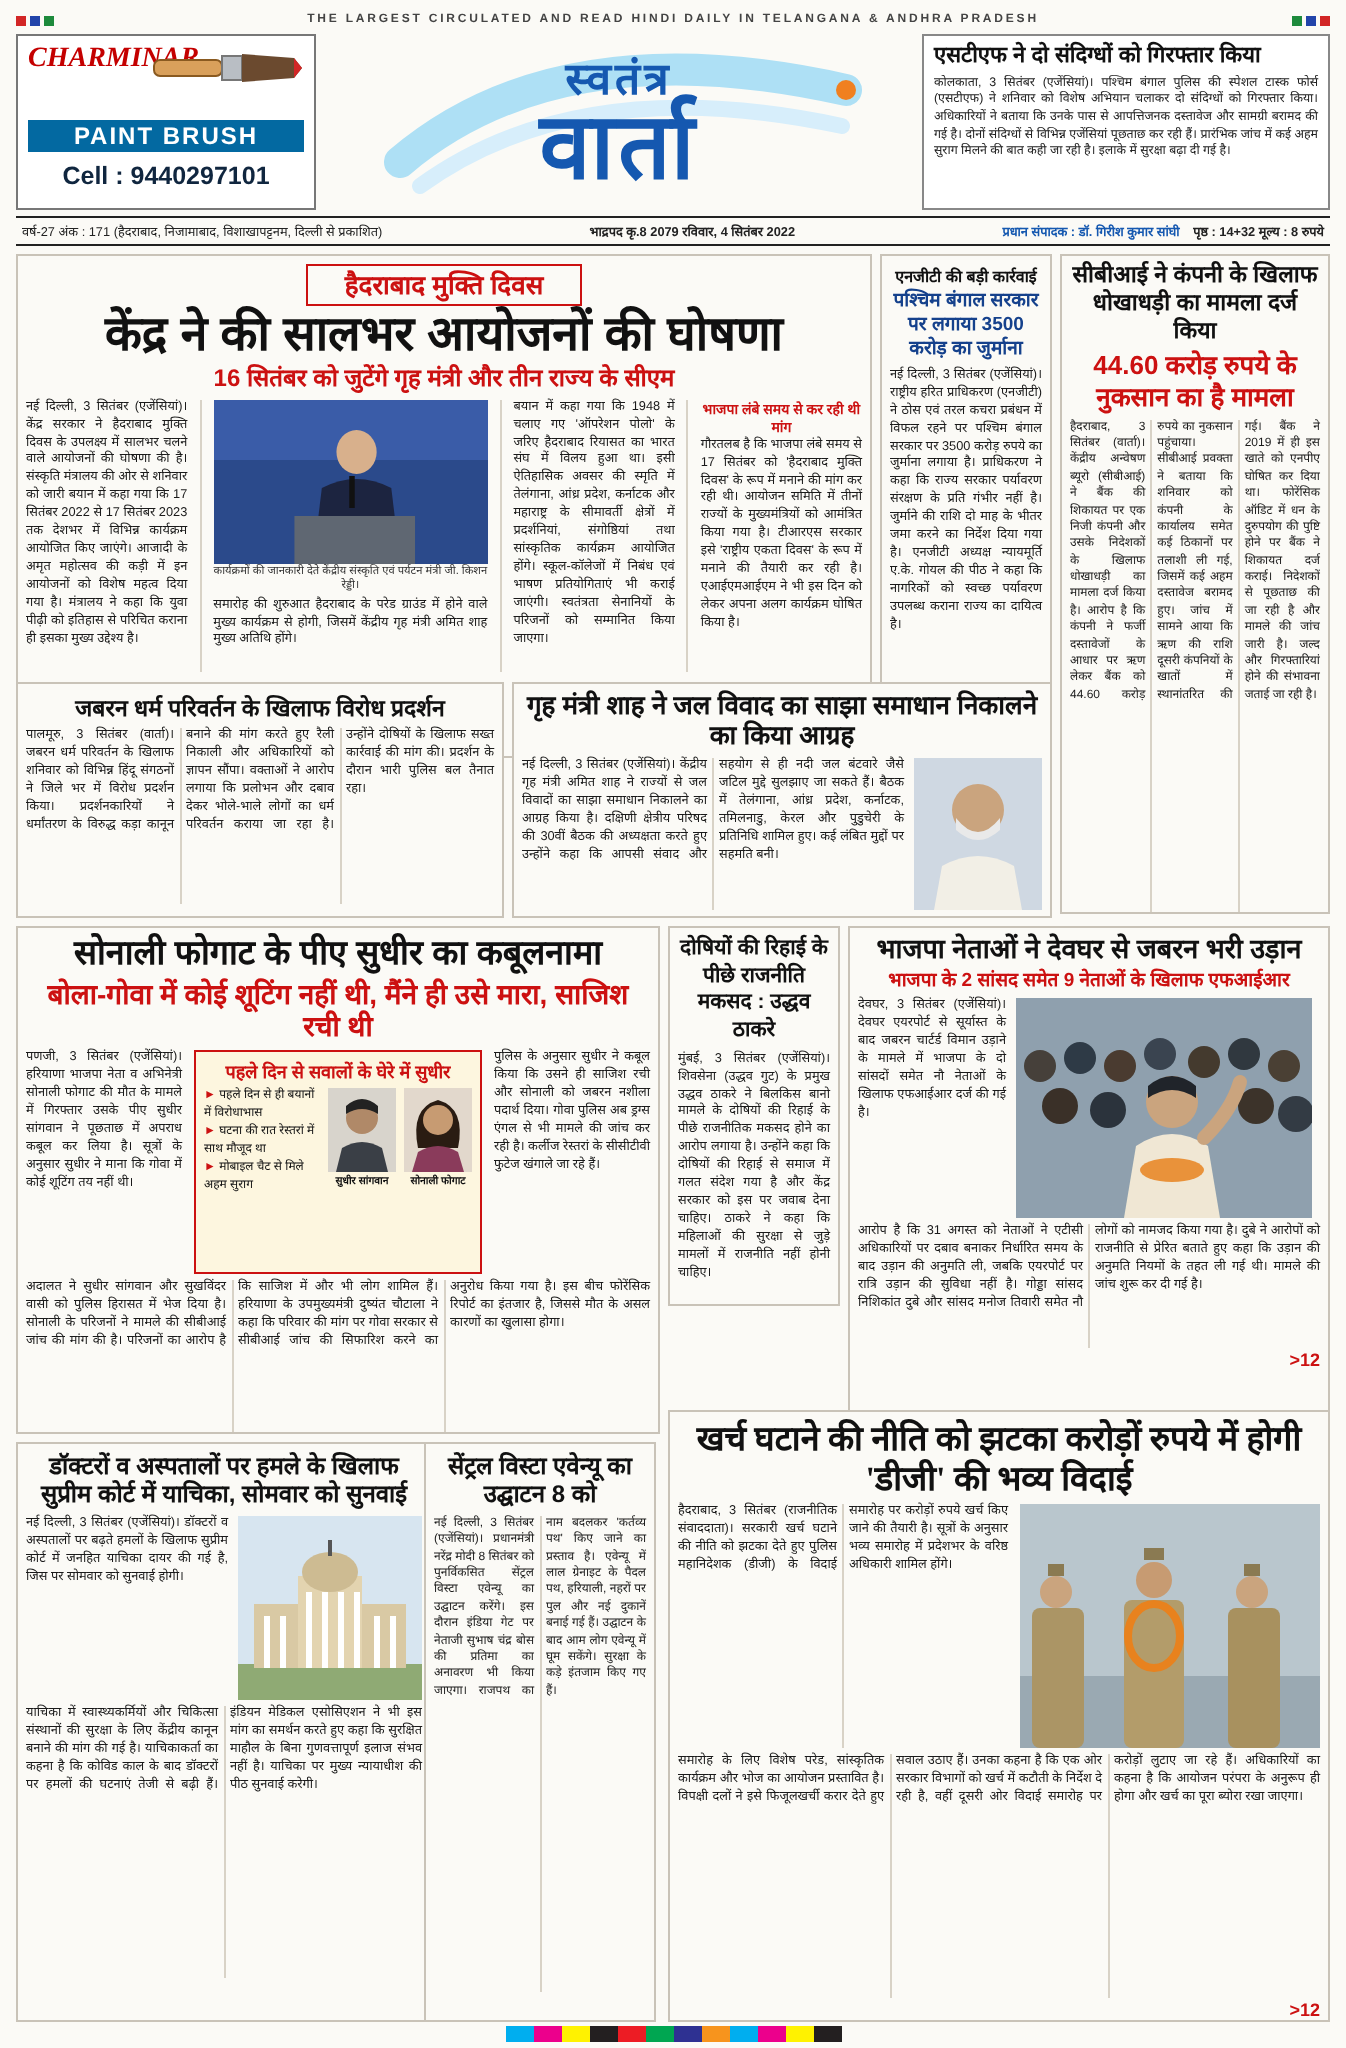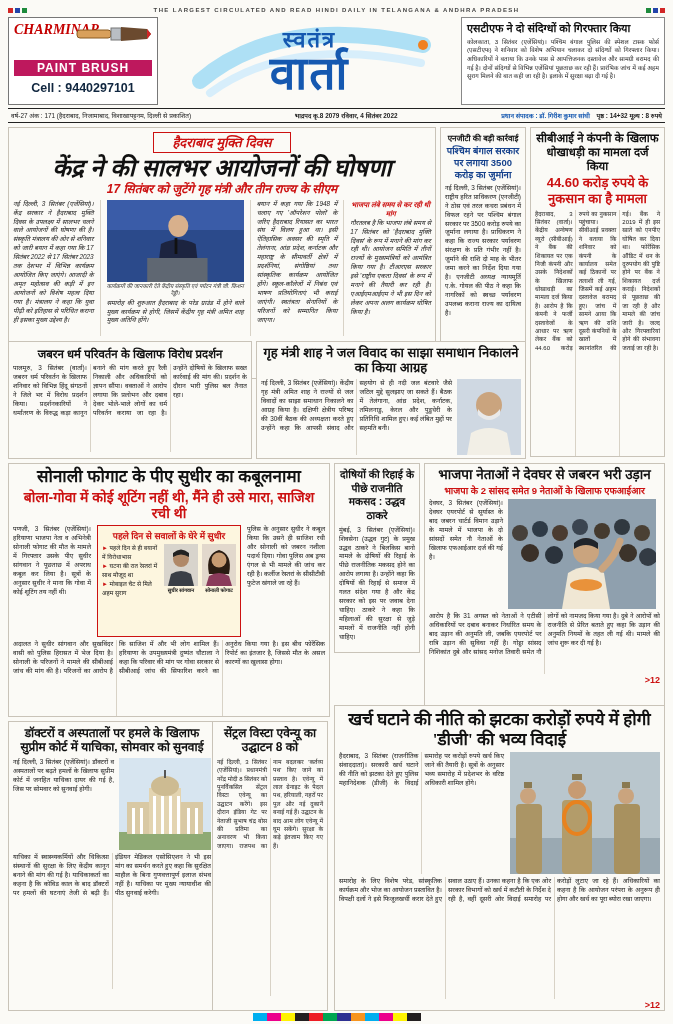--- a/index.html
+++ b/index.html
@@ -13,40 +13,40 @@
   .top-strip { position:absolute; top:4px; left:8px; right:8px; height:12px; display:flex; align-items:center; }
   .reg { display:flex; gap:2px; }
   .reg i { width:5px; height:5px; background:#d22626; display:block; }
   .reg i.b { background:#2244aa; } .reg i.g { background:#1d8a3c; }
   .strip-text { flex:1; text-align:center; font-size:6px; letter-spacing:1.4px; color:#444; font-weight:700; }
   
   .header { position:absolute; top:17px; left:8px; right:8px; height:88px; display:flex; gap:6px; }
   .ad { width:150px; border:1.5px solid #777; background:#fff; padding:4px 5px; position:relative; }
   .ad-brand { color:#c40000; font-weight:700; font-style:italic; font-size:14px; font-family:"Liberation Serif","DejaVu Serif",serif; }
   .ad-brush { position:absolute; top:3px; right:4px; }
-  .ad-product { margin-top:22px; background:#be185d; color:#fff; font-weight:700; font-size:12px; text-align:center; padding:1px 0; letter-spacing:1px; }
+  .ad-product { margin-top:22px; background:#0369a1; color:#fff; font-weight:700; font-size:12px; text-align:center; padding:1px 0; letter-spacing:1px; }
   .ad-phone { margin-top:5px; text-align:center; font-weight:700; font-size:12.5px; color:#10263f; }
   .masthead { flex:1; position:relative; text-align:center; overflow:hidden; }
   .swoosh { position:absolute; left:50%; top:2px; transform:translateX(-50%); z-index:0; }
   .mast1 { position:relative; z-index:1; font-size:22px; font-weight:700; color:#1558b0; letter-spacing:2px; margin-top:6px; }
   .mast2 { position:relative; z-index:1; font-size:46px; font-weight:700; color:#1558b0; line-height:0.9; letter-spacing:2px; }
   .brief { width:204px; border:1px solid #888; background:#fff; padding:4px 5px; }
   .brief-head { font-size:11px; font-weight:700; line-height:1.15; margin-bottom:3px; }
   .brief-body { font-size:6.2px; line-height:1.4; text-align:justify; color:#222; }
   
   .date-bar { position:absolute; top:108px; left:8px; right:8px; height:15px;
     border-top:1.6px solid #222; border-bottom:1px solid #222;
     display:flex; align-items:center; justify-content:space-between; font-size:6.4px; padding:0 3px; color:#222; }
   .date-center { font-weight:700; }
   .date-right .editor { color:#1558b0; font-weight:700; margin-right:5px; }
   .date-right .pp { font-weight:700; }
   
   main { position:absolute; top:127px; left:8px; right:8px; height:884px; }
   .art { position:absolute; overflow:hidden; border:1px solid #c9c3b8; padding:4px; background:#fbfaf6; }
-  .a-lead   { left:0;   top:0;   width:428px; height:252px;font-style:italic; }
+  .a-lead   { left:0;   top:0;   width:428px; height:252px; }
   .a-wb     { left:432px; top:0; width:86px;  height:260px; }
   .a-cbi    { left:522px; top:0; width:135px; height:330px; }
   .a-dharm  { left:0;   top:214px; width:244px; height:118px; }
   .a-shah   { left:248px; top:214px; width:270px; height:118px; }
   .a-sonali { left:0;   top:336px; width:322px; height:254px; }
   .a-uddhav { left:326px; top:336px; width:86px; height:190px; }
   .a-dev    { left:416px; top:336px; width:241px; height:298px; }
   .a-kh     { left:326px; top:578px; width:331px; height:306px; }
   .a-doc    { left:0;   top:594px; width:208px; height:290px; }
   .a-vista  { left:204px; top:594px; width:116px; height:290px; }
@@ -176,21 +176,21 @@
       <span class="editor">प्रधान संपादक : डॉ. गिरीश कुमार सांघी</span>
       <span class="pp">पृष्ठ : 14+32   मूल्य : 8 रुपये</span>
     </span>
   </div>
 
   <main>
 
     <section class="art a-lead">
       <div class="banner-box">हैदराबाद मुक्ति दिवस</div>
       <h1 class="lead-head">केंद्र ने की सालभर आयोजनों की घोषणा</h1>
-      <div class="sub-red lead-sub">17 सितंबर को जुटेंगे गृह मंत्री और तीन राज्य के सीएम</div>
+      <div class="sub-red lead-sub">16 सितंबर को जुटेंगे गृह मंत्री और तीन राज्य के सीएम</div>
       <div class="lead-cols">
         <div class="lc body-txt">नई दिल्ली, 3 सितंबर (एजेंसियां)। केंद्र सरकार ने हैदराबाद मुक्ति दिवस के उपलक्ष्य में सालभर चलने वाले आयोजनों की घोषणा की है। संस्कृति मंत्रालय की ओर से शनिवार को जारी बयान में कहा गया कि 17 सितंबर 2022 से 17 सितंबर 2023 तक देशभर में विभिन्न कार्यक्रम आयोजित किए जाएंगे। आजादी के अमृत महोत्सव की कड़ी में इन आयोजनों को विशेष महत्व दिया गया है। मंत्रालय ने कहा कि युवा पीढ़ी को इतिहास से परिचित कराना ही इसका मुख्य उद्देश्य है।</div>
         <div class="lc-mid">
           <svg class="photo" width="100%" height="82" viewBox="0 0 150 82" preserveAspectRatio="none">
             <rect width="150" height="82" fill="#2b4a8b"></rect>
             <rect x="0" y="0" width="150" height="30" fill="#3a5ca8"></rect>
             <circle cx="78" cy="26" r="11" fill="#d8b08c"></circle>
             <path d="M54 82 L59 44 Q78 35 97 44 L102 82 Z" fill="#1c2440"></path>
             <rect x="44" y="58" width="66" height="24" fill="#5f6772"></rect>
             <rect x="74" y="38" width="3" height="16" fill="#111"></rect>

